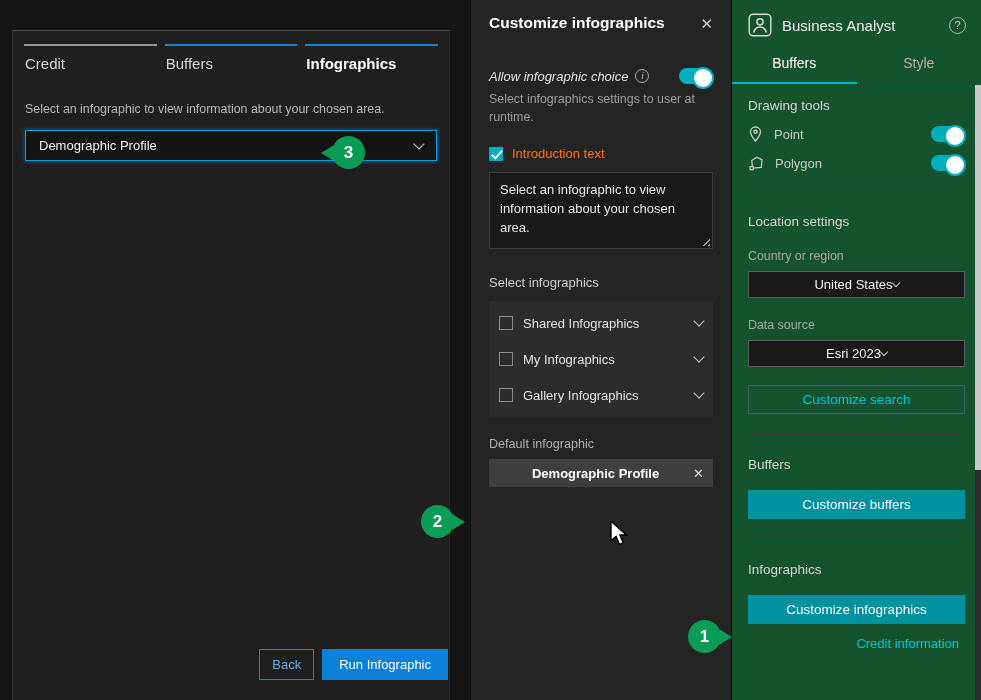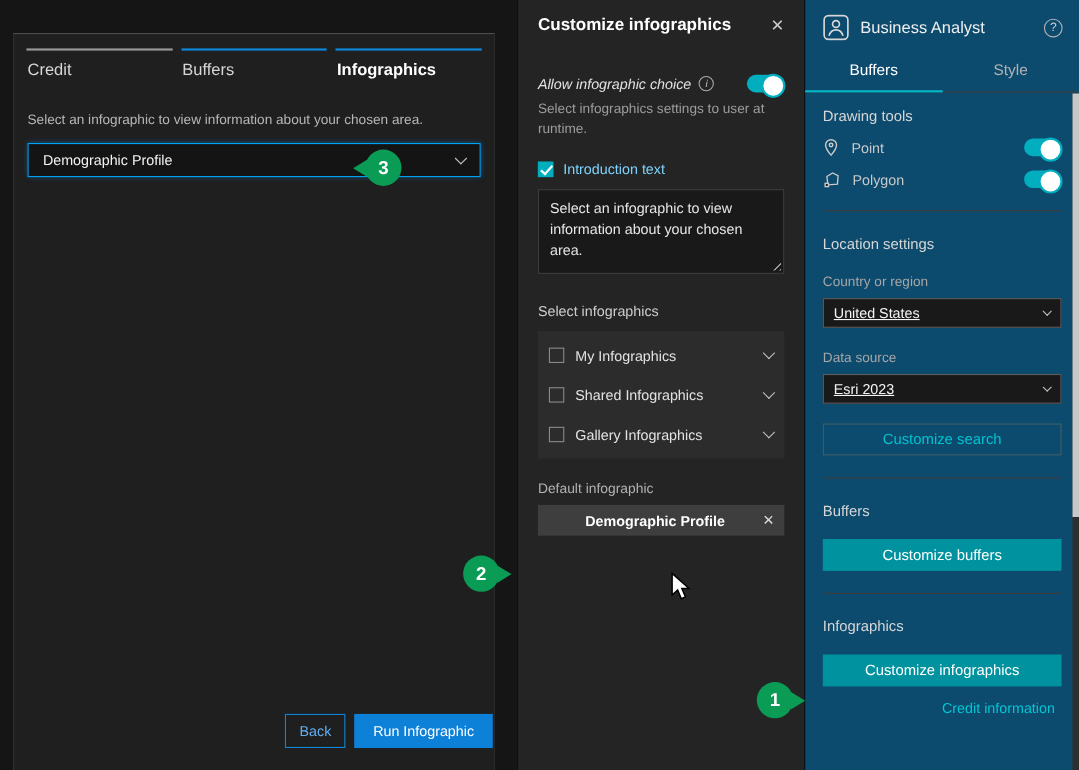--- a/index.html
+++ b/index.html
@@ -39,51 +39,51 @@
   .mp-header { padding-top:14px; display:flex; align-items:center; justify-content:space-between; }
   .mp-title { font-size:15.5px; font-weight:bold; color:#fff; }
   .icon-close { font-size:15px; color:#c9c9c9; cursor:pointer; line-height:1; }
   .mp-allow-row { margin-top:36px; display:flex; align-items:center; }
   .mp-allow-row .lbl { font-size:13px; color:#e2e2e2;font-style:italic; }
   .info-icon { width:14px; height:14px; border:1px solid #a9a9a9; border-radius:50%; color:#c4c4c4; font-size:9px; font-style:italic; display:flex; align-items:center; justify-content:center; margin-left:7px; cursor:pointer; }
   .switch { position:relative; width:34px; height:16px; border-radius:9px; background:#00aebe; margin-left:auto; flex:none; cursor:pointer; }
   .switch::after { content:""; position:absolute; top:-1px; right:-1px; width:18px; height:18px; border-radius:50%; background:#fff; border:2px solid #00aebe; }
   .mp-hint { margin-top:7px; font-size:12.4px; color:#9c9c9c; line-height:1.42; }
   .mp-check-row { margin-top:20px; display:flex; align-items:center; gap:9px; }
-  .mp-check-row .lbl { font-size:13px; color:#7dd3fc; }
+  .mp-check-row .lbl { font-size:13px; color:#f97316; }
   .cb { width:14px; height:14px; border:1px solid #8a8a8a; background:transparent; flex:none; position:relative; cursor:pointer; }
   .cb.checked { background:#00aebe; border-color:#00aebe; }
   .cb.checked::after { content:""; position:absolute; left:4px; top:0px; width:4px; height:9px; border:solid #fff; border-width:0 2px 2px 0; transform:rotate(42deg); }
   .mp-textarea { margin-top:11px; height:77px; background:#191919; border:1px solid #3e3e3e; padding:8px 10px; font-size:13px; line-height:1.45; color:#e6e6e6; position:relative; }
   .resize-handle { position:absolute; right:2px; bottom:2px; width:10px; height:10px; background:repeating-linear-gradient(135deg, transparent 0 2px, #9a9a9a 2px 3.5px); clip-path:polygon(100% 0,100% 100%,0 100%); cursor:nwse-resize; }
   .mp-label { margin-top:26px; font-size:13px; color:#cdcdcd; }
   .mp-label.dim { margin-top:20px; font-size:12.6px; color:#b1b1b1; }
   .mp-list { margin-top:11px; background:#2c2c2c; padding:4px 10px; }
   .mp-row { display:flex; align-items:center; gap:10px; height:36px; cursor:pointer; }
   .mp-row .lbl { flex:1; font-size:13px; color:#e2e2e2; }
   .mp-chip { margin-top:8px; height:28px; background:#3e3e3e; display:flex; align-items:center; padding:0 9px; cursor:pointer; }
   .mp-chip .val { flex:1; text-align:center; font-size:13px; font-weight:bold; color:#fff; }
   .mp-chip .x { color:#dcdcdc; font-size:13px; cursor:pointer; }
 
   
-  .right-panel { position:absolute; left:731px; top:0; width:250px; height:700px; background:#0c4a6e; border-left:1px solid #0c0c0c; }
+  .right-panel { position:absolute; left:731px; top:0; width:250px; height:700px; background:#14532d; border-left:1px solid #0c0c0c; }
   .rp-header { display:flex; align-items:center; padding:13px 15px 8px 16px; }
   .rp-title { margin-left:10px; font-size:15px; color:#efefef; }
   .help-icon { margin-left:auto; width:17px; height:17px; border:1px solid #b2b2b2; border-radius:50%; color:#cfcfcf; font-size:11px; display:flex; align-items:center; justify-content:center; cursor:pointer; }
   .rp-tabs { display:flex; border-bottom:1px solid #3e3e3e; }
   .rp-tab { flex:1; text-align:center; font-size:14px; color:#b2b2b2; padding:10px 0 12px; position:relative; cursor:pointer; }
   .rp-tab.active { color:#fff; }
   .rp-tab.active::after { content:""; position:absolute; left:0; right:0; bottom:-1px; height:2px; background:#00b6c4; }
   .rp-content { padding:14px 16px 0; }
   .rp-heading { font-size:13.5px; color:#d6d6d6; }
   .tool-row { margin-top:12px; display:flex; align-items:center; gap:11px; }
   .tool-row .lbl { font-size:13px; color:#c8c8c8; }
   .divider { border:none; border-top:1px solid #3d3d3d; margin:20px 0 22px; }
   .rp-sublabel { margin-top:20px; font-size:12.4px; color:#a6a6a6; }
-  .rp-select { margin-top:8px; height:27px; background:#191919; border:1px solid #5c5c5c; display:flex; align-items:center; justify-content:space-between; padding:0 9px; font-size:13px; color:#f4f4f4; cursor:pointer;text-decoration:underline; }
+  .rp-select { margin-top:8px; height:27px; background:#191919; border:1px solid #5c5c5c; display:flex; align-items:center; justify-content:center; padding:0 9px; font-size:13px; color:#f4f4f4; cursor:pointer; }
   .btn-outline { margin-top:18px; width:100%; height:29px; background:transparent; border:1px solid #3f6066; color:#00c2d0; font-size:13.5px; }
   .btn-filled { margin-top:18px; width:100%; height:29px; background:#00929e; border:none; color:#fff; font-size:13.5px; }
   .credit-link { display:block; margin-top:12px; padding-right:6px; text-align:right; font-size:13px; color:#00c6d2; text-decoration:none; cursor:pointer; }
 
   
   .scrollbar { position:absolute; right:0; top:85px; width:6px; height:615px; background:#2e2e2e; }
   .scroll-thumb { width:6px; height:385px; background:#c8c8c8; cursor:grab; }
 
   
   .badge { position:absolute; width:33px; height:33px; border-radius:50%; background:#0a9b55; color:#fff; font-size:17px; font-weight:bold; display:flex; align-items:center; justify-content:center; z-index:20; }
@@ -140,26 +140,26 @@
   </div>
   <div class="mp-textarea">
     <span>Select an infographic to view information about your chosen area.</span>
     <span class="resize-handle"></span>
   </div>
 
   <div class="mp-label">Select infographics</div>
   <div class="mp-list">
     <div class="mp-row">
       <span class="cb"></span>
-      <span class="lbl">My Infographics</span>
+      <span class="lbl">Shared Infographics</span>
       <span class="chev"></span>
     </div>
     <div class="mp-row">
       <span class="cb"></span>
-      <span class="lbl">Shared Infographics</span>
+      <span class="lbl">My Infographics</span>
       <span class="chev"></span>
     </div>
     <div class="mp-row">
       <span class="cb"></span>
       <span class="lbl">Gallery Infographics</span>
       <span class="chev"></span>
     </div>
   </div>
 
   <div class="mp-label dim">Default infographic</div>

